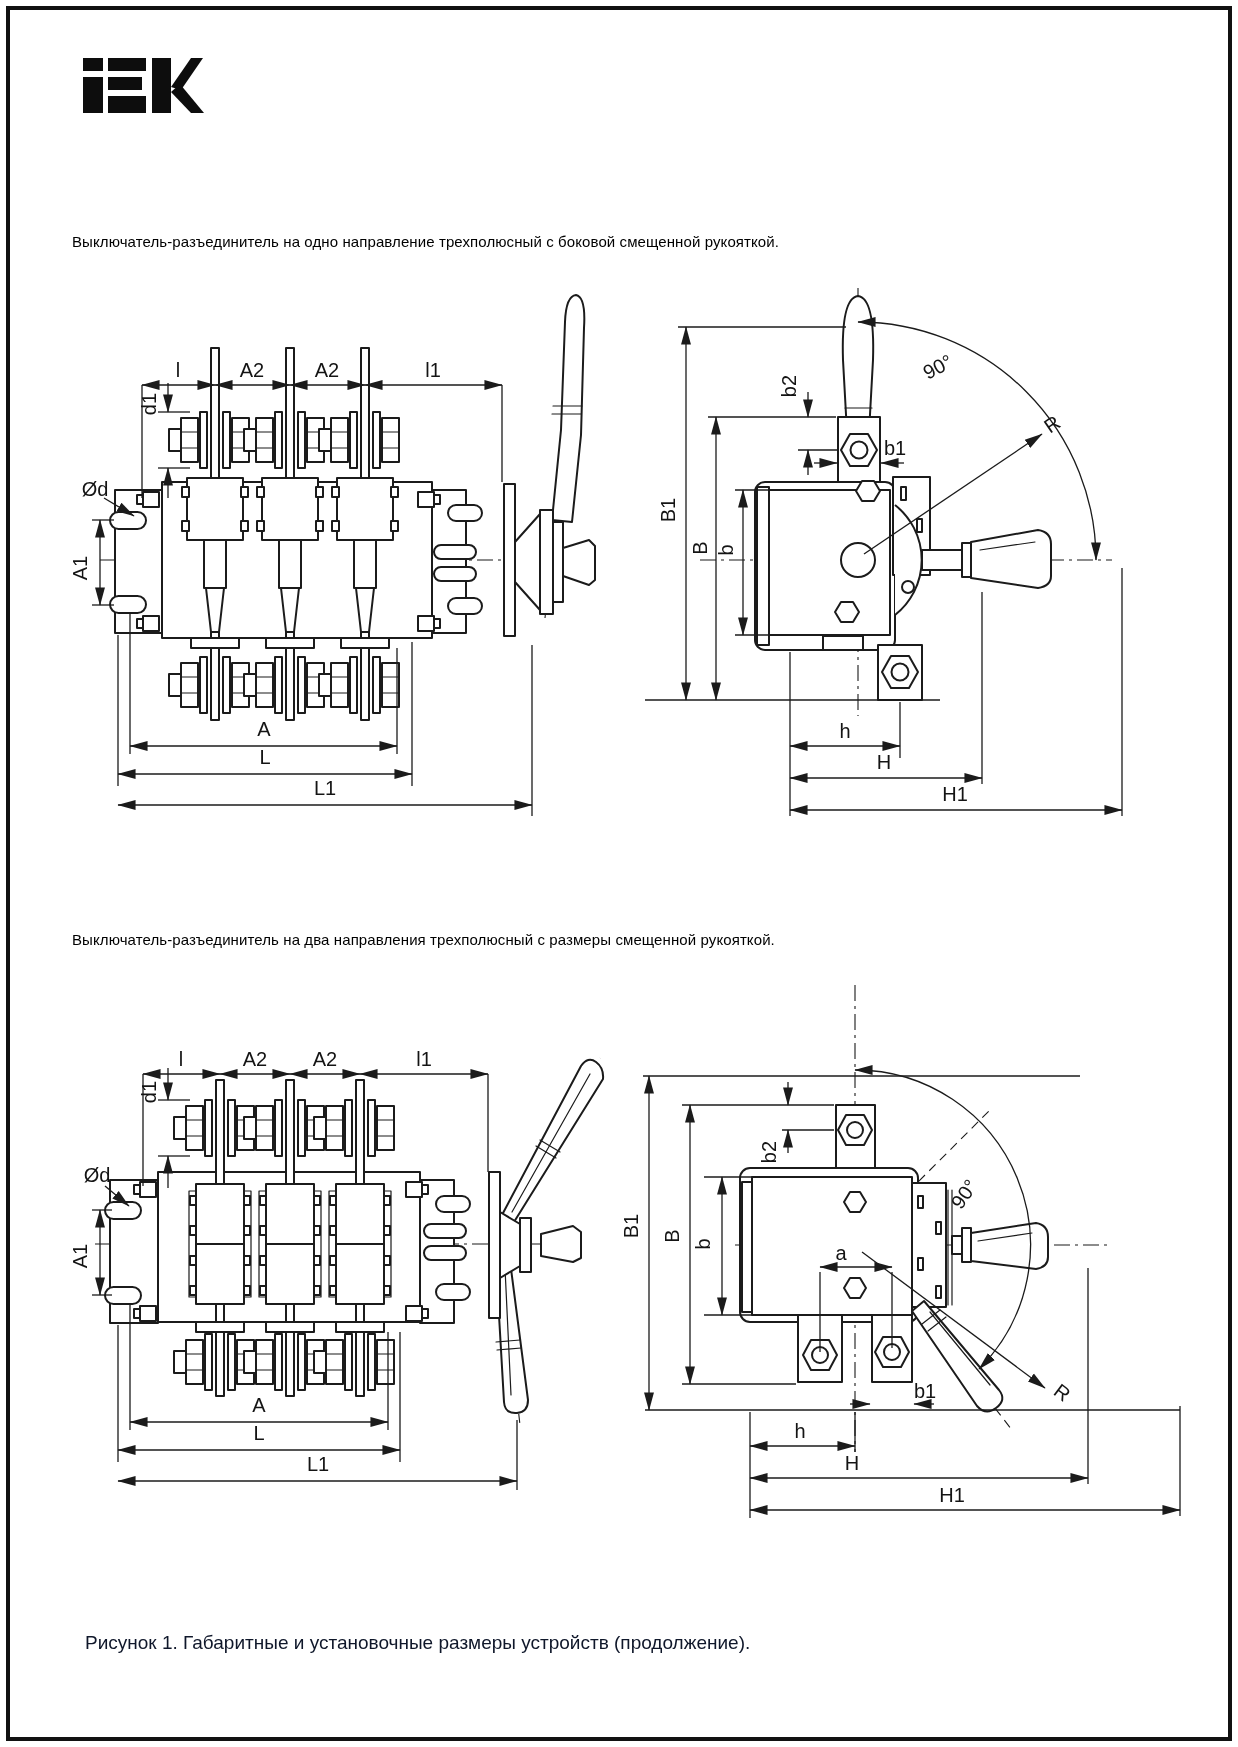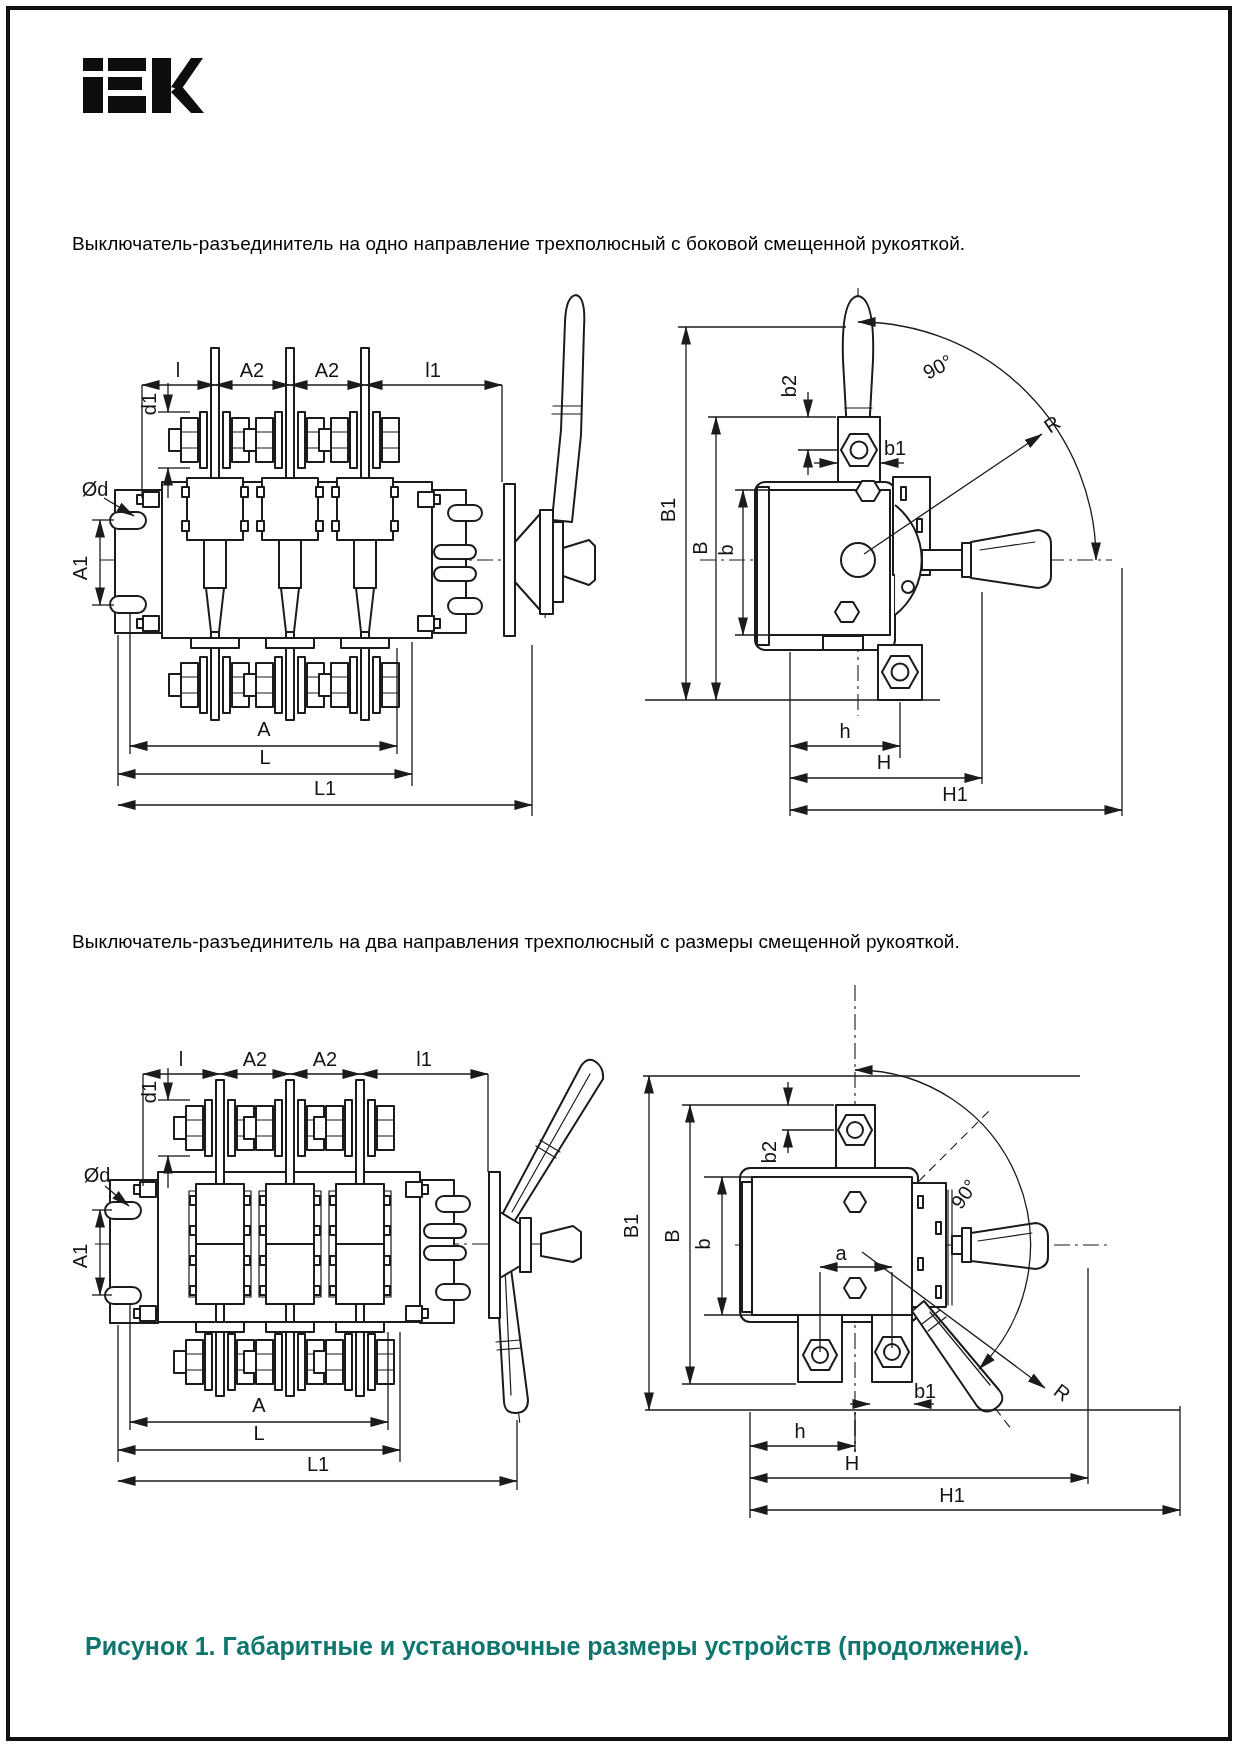--- a/index.html
+++ b/index.html
@@ -1,19 +1,19 @@
 <!DOCTYPE html>
 <html><head>
 <meta charset="utf-8">
 <style>
   html,body{margin:0;padding:0;background:#e8e8e8;}
   .page{position:relative;width:1238px;height:1747px;background:#ffffff;font-family:"Liberation Sans",sans-serif;overflow:hidden;}
   .frame{position:absolute;inset:6px;border:4px solid #111;pointer-events:none;}
-  .ttl{position:absolute;font-size:19px;color:#000;white-space:nowrap;letter-spacing:0.1px;}
-  .cap{position:absolute;font-size:25px;color:#0f766e;white-space:nowrap;font-weight:bold;}
+  .ttl{position:absolute;font-size:15px;color:#000;white-space:nowrap;letter-spacing:0.1px;}
+  .cap{position:absolute;font-size:19px;color:#0f172a;white-space:nowrap;}
   svg.dwg{position:absolute;left:0;top:0;}
   svg text{font-family:"Liberation Sans",sans-serif;font-size:20px;fill:#141414;stroke:none;text-anchor:middle;}
   .logo *{fill:#0d0d0d;stroke:none;}
   .str rect,.str path,.str polygon,.str circle{fill:#fff;stroke:#1b1b1b;stroke-width:2;stroke-linejoin:round;}
   .str line{stroke:#1b1b1b;stroke-width:2;stroke-linecap:round;}
   .str .thin{stroke-width:1.2;}
   .dim line,.dim path{stroke:#1b1b1b;stroke-width:1.3;fill:none;}
   .cl line,.cl path{stroke:#1b1b1b;stroke-width:1.1;fill:none;stroke-dasharray:16 5 3 5;}
   .cl .ax{stroke-dasharray:9 6;}
   marker path{fill:#1b1b1b;stroke:none;}

